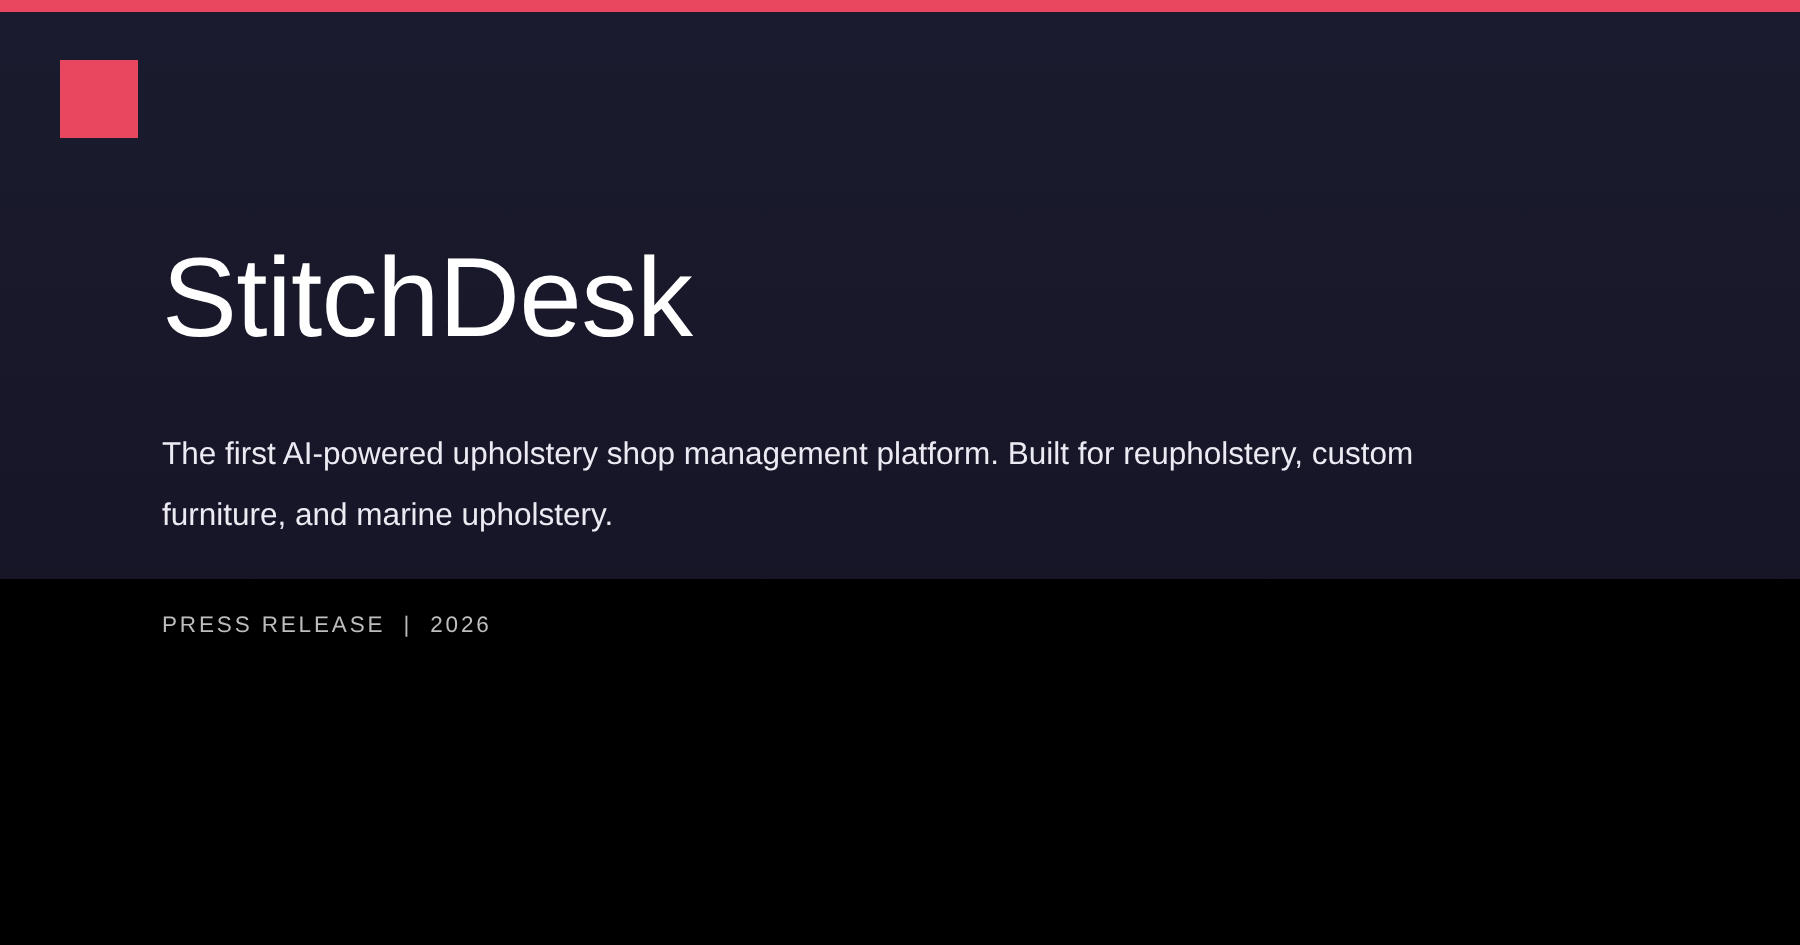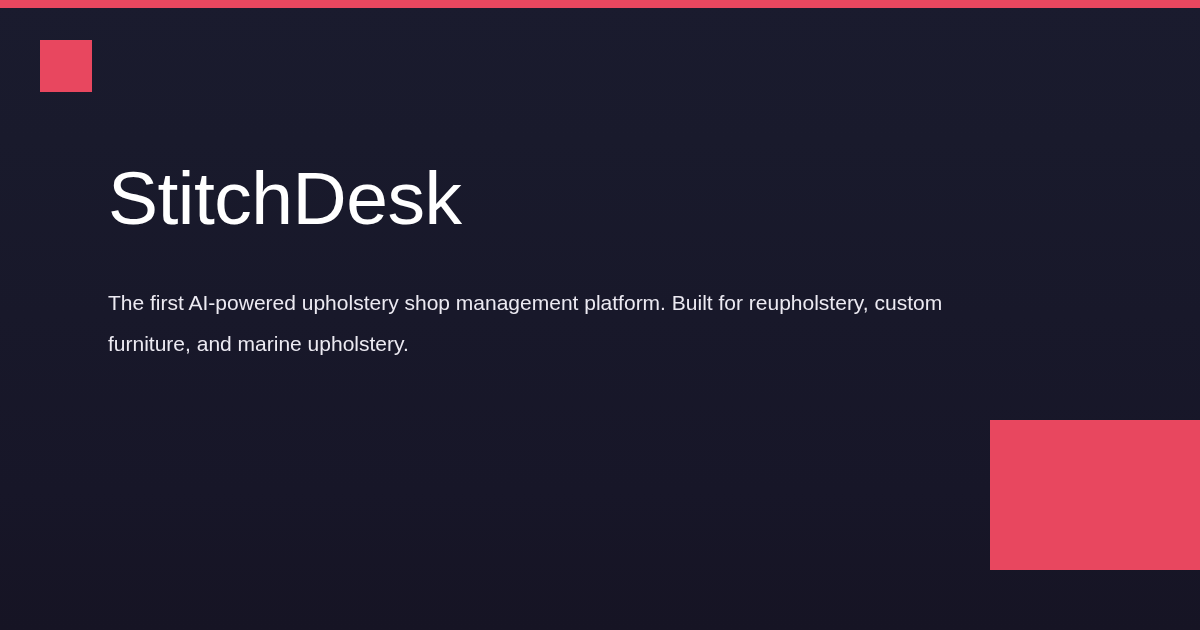--- a/index.html
+++ b/index.html
@@ -9,21 +9,21 @@
     background: #000000;
   }
   body {
     font-family: "Liberation Sans", sans-serif;
     -webkit-font-smoothing: antialiased;
   }
 
   .card {
     position: relative;
     width: 1200px;
-    height: 630px;
+    height: 446px;
     overflow: hidden;
     background: linear-gradient(180deg, #1a1b2e 0%, #191a2c 22%, #18182a 50%, #171628 78%, #161424 100%);
   }
 
   
   .top-accent {
     position: absolute;
     top: 0;
     left: 0;
     width: 1200px;
@@ -122,14 +122,21 @@
 
   <div class="brand-mark"></div>
 
   <div class="accent-block"></div>
 
   <div class="content">
     <h1 class="title">StitchDesk</h1>
     <p class="subtitle">The first AI-powered upholstery shop management platform. Built for reupholstery, custom furniture, and marine upholstery.</p>
   </div>
 
+  <div class="footer">
+    <div class="footer-inner">
+      <span class="footer-label">PRESS RELEASE</span>
+      <span class="footer-sep">|</span>
+      <span class="footer-year">2026</span>
+    </div>
+  </div>
 
 </div>
 
 </body></html>

